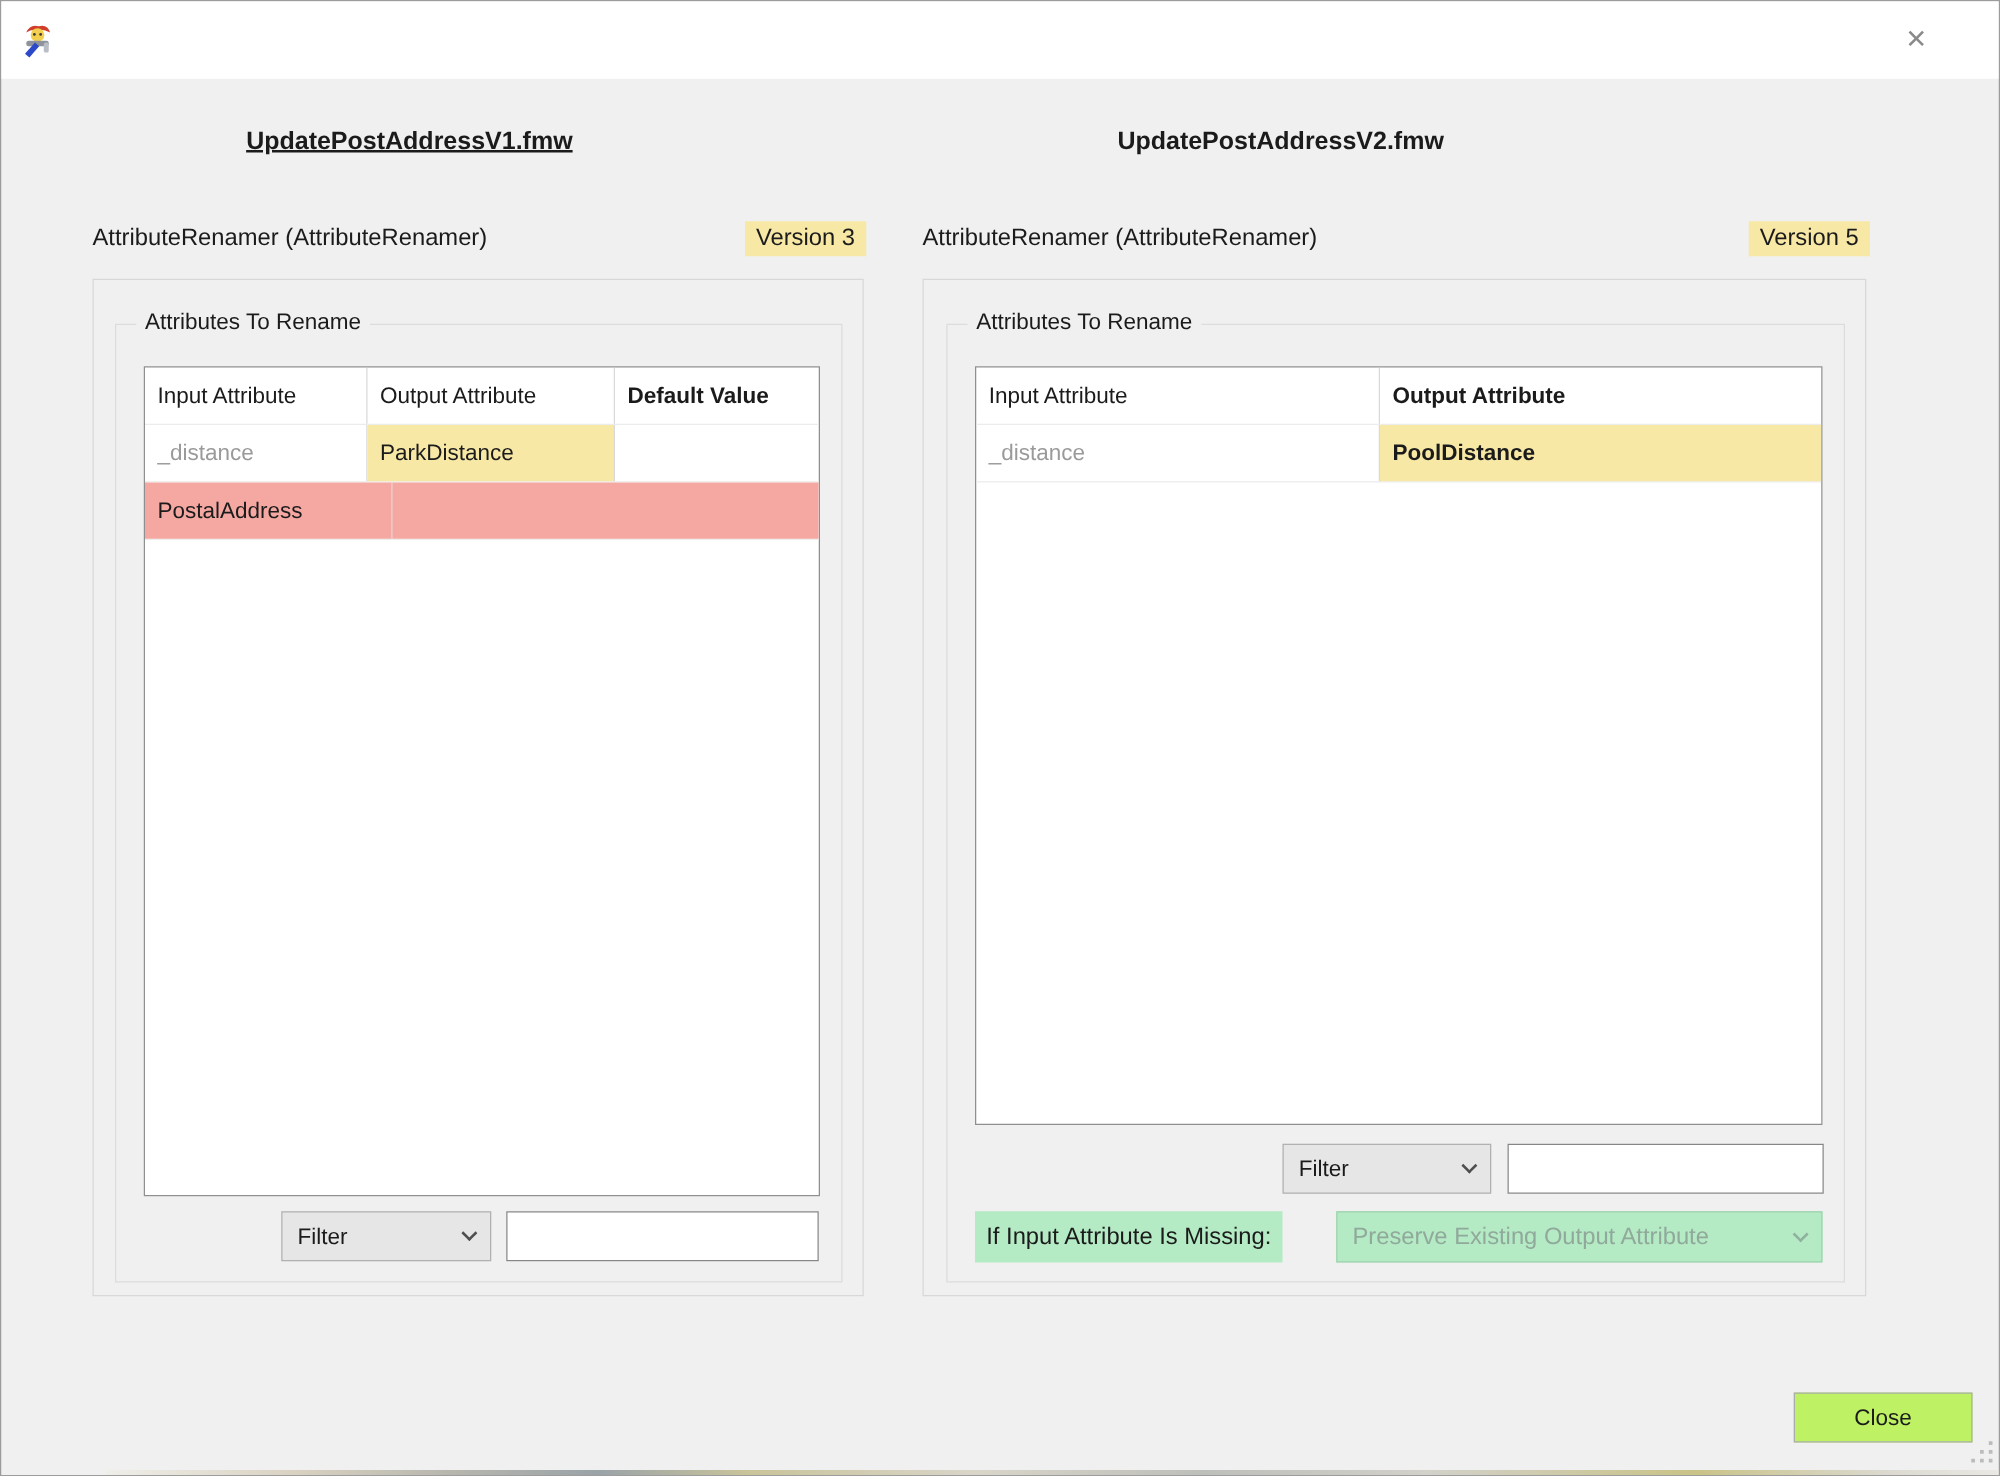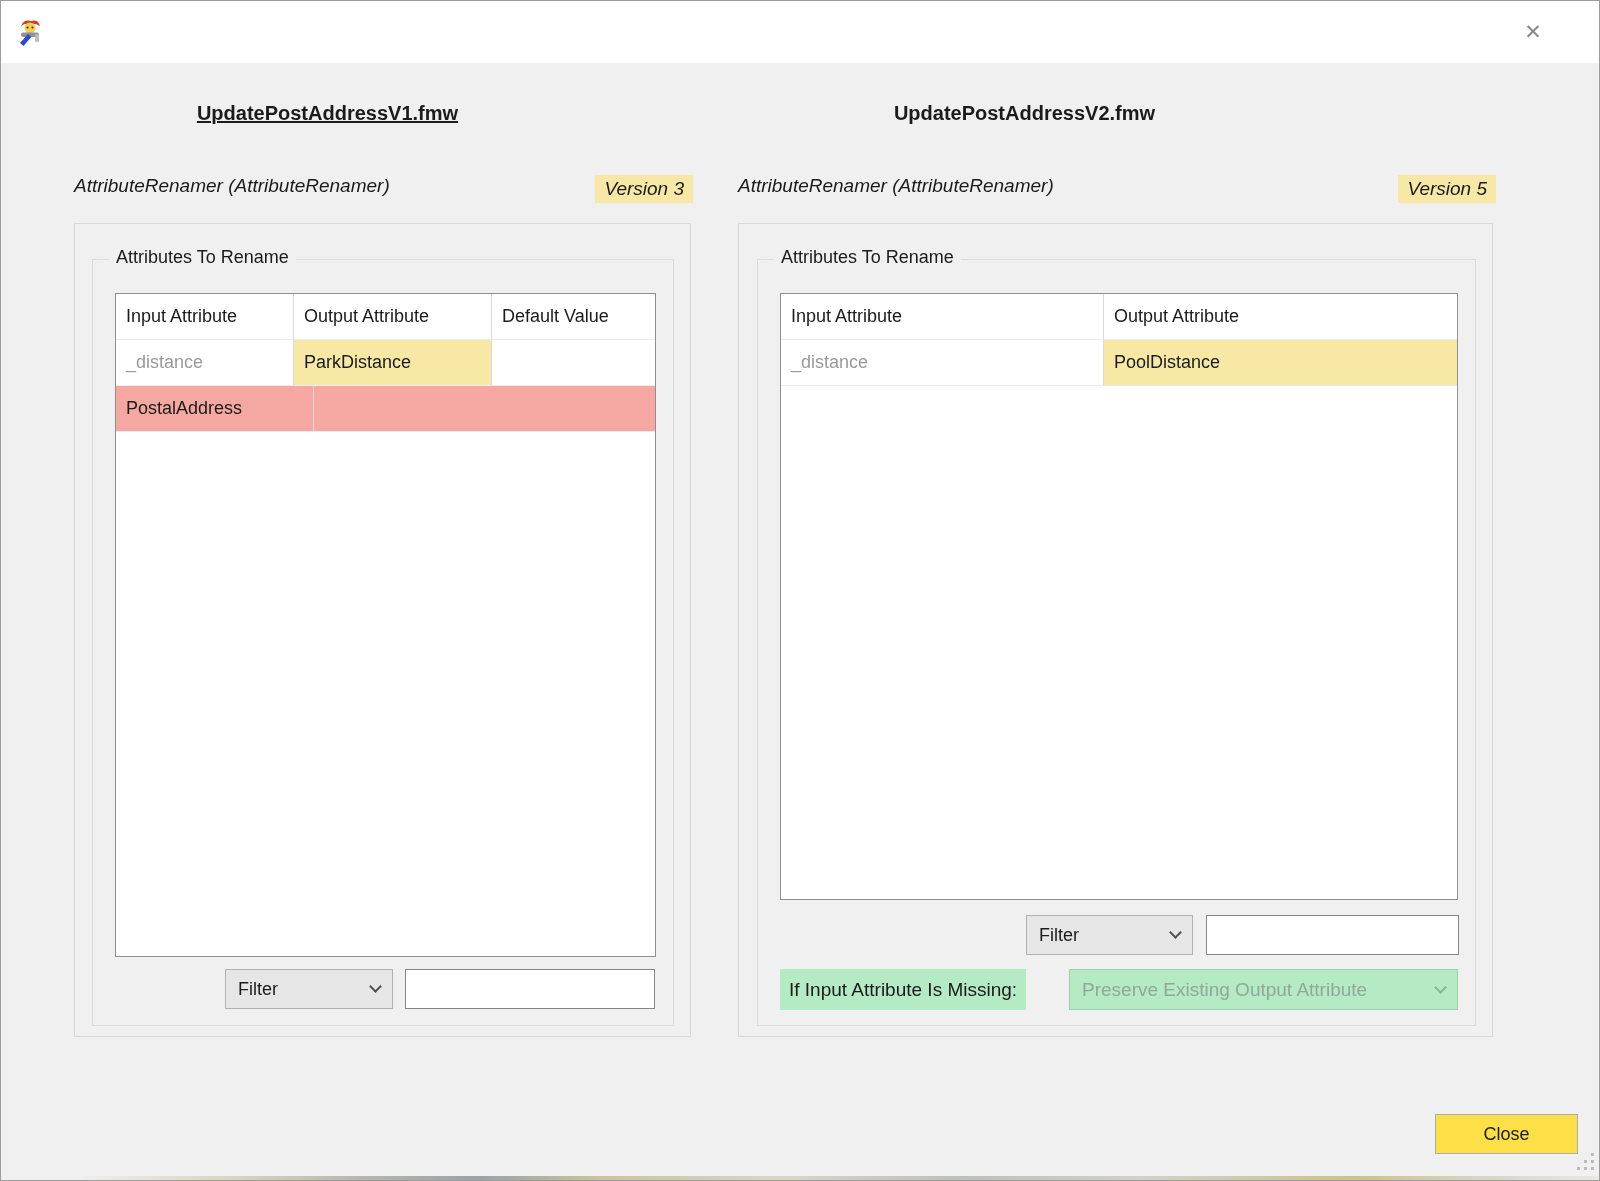--- a/index.html
+++ b/index.html
@@ -18,41 +18,41 @@
   
   .titlebar{position:absolute;left:0;top:0;width:100%;height:62px;background:var(--titlebar-bg);}
   .app-icon{position:absolute;left:14px;top:16px;width:30px;height:30px;}
   .title{position:absolute;left:52px;top:0;height:62px;line-height:62px;font-size:20px;color:#9e9e9e;white-space:nowrap;}
   .close-x{position:absolute;right:44px;top:0;width:44px;height:62px;line-height:62px;text-align:center;
     font-size:21px;color:#8a8a8a;cursor:pointer;}
   
   .ws-title{position:absolute;top:101px;width:653px;text-align:center;font-weight:bold;font-size:20px;}
   .left-ws{left:0;text-decoration:underline;}
   .right-ws{left:697px;}
-  .meta{position:absolute;top:174px;height:32px;display:flex;justify-content:space-between;align-items:flex-start;font-style:italic;}
+  .meta{position:absolute;top:174px;height:32px;display:flex;justify-content:space-between;align-items:center;}
   .meta-left{left:73px;width:619px;}
   .meta-right{left:737px;width:758px;}
   .tname{font-size:19px;}
   .vbadge{background:var(--changed-yellow);padding:3px 9px;font-size:19px;}
   
   .panel{position:absolute;top:222px;height:814px;border:1px solid #d8d8d8;}
   .panel-left{left:73px;width:617px;}
   .panel-right{left:737px;width:755px;}
   .groupbox{position:absolute;top:35px;border:1px solid #dcdcdc;}
   .panel-left .groupbox{left:17px;width:582px;height:767px;}
   .panel-right .groupbox{left:18px;width:719px;height:767px;}
   .legend{position:absolute;top:-13px;left:16px;background:var(--body-bg);padding:0 7px;font-size:18px;white-space:nowrap;}
   
   .cmp-table{position:absolute;left:22px;top:33px;background:#fff;border:1px solid #8f8f8f;
     display:flex;flex-direction:column;overflow:hidden;font-size:18px;}
   .left-table{width:541px;height:664px;}
   .right-table{width:678px;height:607px;}
   .trow{display:flex;flex:0 0 46px;height:46px;border-bottom:1px solid #ececec;}
   .tcell{display:flex;align-items:center;padding:0 10px;border-right:1px solid #d9d9d9;overflow:hidden;white-space:nowrap;}
-  .tcell:last-child{border-right:none;}
+  .tcell:last-child{border-right:none;font-weight:bold;}
   .left-table .col-0{width:178px;}
   .left-table .col-1{width:198px;}
   .left-table .col-2{flex:1;}
   .right-table .col-0{width:323px;}
   .right-table .col-1{flex:1;}
   .muted{color:#9a9a9a;}
   .bg-yellow{background:var(--changed-yellow);}
   .bg-red{background:var(--removed-red);}
   
   .dropdown{position:absolute;height:40px;background:#e6e6e6;border:1px solid #b1b1b1;
@@ -65,21 +65,21 @@
   .panel-right .dropdown.filter-dd{left:268px;top:655px;width:167px;}
   .panel-right .txt-input{left:448px;top:655px;width:253px;}
   
   .missing-label{position:absolute;left:22px;top:709px;height:41px;display:flex;align-items:center;
     background:var(--added-green);padding:0 9px;font-size:19px;white-space:nowrap;}
   .missing-dd{position:absolute;left:311px;top:709px;width:389px;height:41px;background:var(--added-green);
     border:1px solid #9fd1af;display:flex;align-items:center;justify-content:space-between;
     padding:0 12px;font-size:19px;color:#90a99b;}
   .missing-dd .chev{border-color:#8fb29e;}
   
-  .close-btn{position:absolute;left:1434px;top:1113px;width:143px;height:40px;background:#fde047;
+  .close-btn{position:absolute;left:1434px;top:1113px;width:143px;height:40px;background:#bef264;
     border:1px solid #acacac;font-size:18px;color:#1b1b1b;cursor:pointer;}
   .grip{position:absolute;left:1576px;top:1152px;width:20px;height:20px;}
   .grip i{position:absolute;width:3px;height:3px;background:#bcbcbc;}
   .grip i:nth-child(1){left:14px;top:0;}
   .grip i:nth-child(2){left:7px;top:7px;}
   .grip i:nth-child(3){left:14px;top:7px;}
   .grip i:nth-child(4){left:0;top:14px;}
   .grip i:nth-child(5){left:7px;top:14px;}
   .grip i:nth-child(6){left:14px;top:14px;}
   .sliver{position:absolute;left:84px;right:1px;bottom:0;height:4px;

